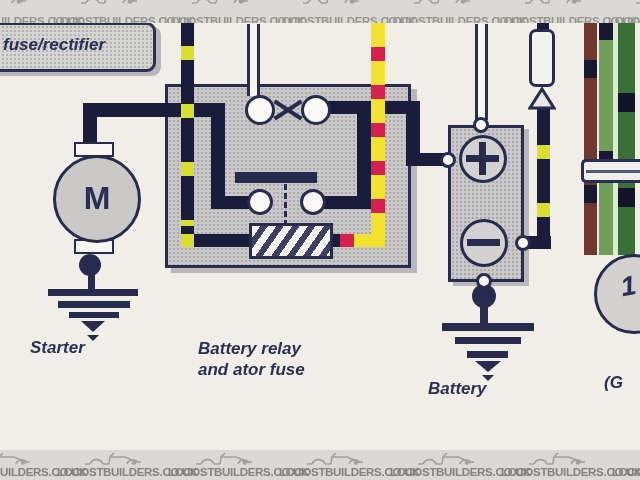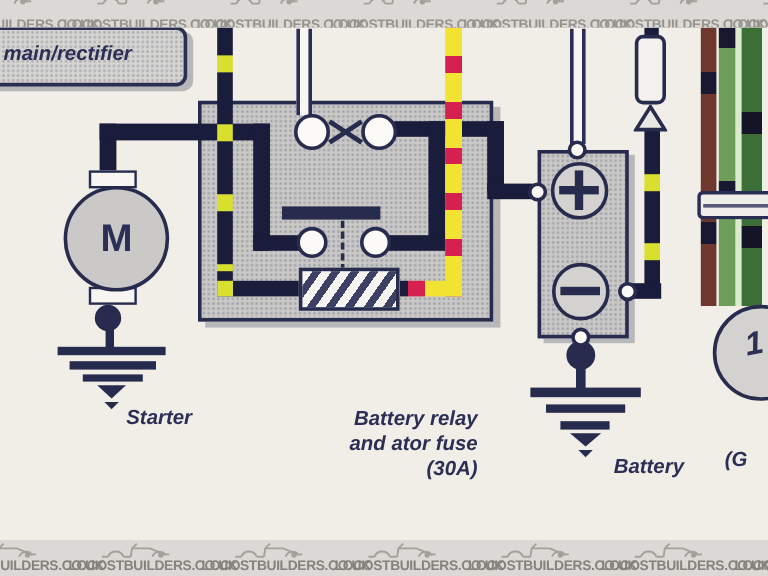--- a/index.html
+++ b/index.html
@@ -19,21 +19,21 @@
            letter-spacing:-.3px;white-space:nowrap;}
   .band-top .wm-text{bottom:3px;color:#96948e;}
   .band-bot .wm-text{bottom:2px;color:#84827c;}
   .wm-car{position:absolute;left:50%;transform:translateX(-50%);color:#a3a19b;}
   .band-top .wm-car{top:-10px;}
   .band-bot .wm-car{top:1px;}
   
   .abs{position:absolute;}
   .wire{position:absolute;background:#191c3a;}
   .lbl{position:absolute;color:#2b2f55;font-weight:bold;font-style:italic;
-       font-size:17px;line-height:21px;text-align:right;z-index:30;}
+       font-size:17px;line-height:21px;text-align:left;z-index:30;}
   .circle{position:absolute;border:3px solid #272b4e;border-radius:50%;
           background:#fbfaf7;box-sizing:border-box;z-index:12;}
   .gbar{position:absolute;background:#272b4e;z-index:10;}
   .tri{position:absolute;width:0;height:0;z-index:10;}
   
   .panel{position:absolute;border:3px solid #272b4e;background-color:#cac9c7;
          box-sizing:border-box;}
   
   .by-v{background:repeating-linear-gradient(180deg,#191c3a 0 44px,#d9df2e 44px 58px);}
   .yr-v{background:repeating-linear-gradient(180deg,#f2e232 0 24px,#d62150 24px 38px);}
@@ -43,21 +43,21 @@
 </head>
 <body>
 
 <div id="page">
 
   <div class="abs" style="left:0;top:19px;width:150px;height:3px;background:rgba(225,130,145,.5);"></div>
 
   <div class="abs dots" style="left:-14px;top:22px;width:170px;height:50px;border:3px solid #2b2f55;border-radius:9px;
               background-color:#d7d5d2;box-shadow:5px 4px 0 rgba(125,127,140,.5);z-index:6;box-sizing:border-box;">
     <div style="position:absolute;left:14px;top:10px;font-size:17px;font-weight:bold;
-                font-style:italic;color:#2b2f55;">main/rectifier</div>
+                font-style:italic;color:#2b2f55;">fuse/rectifier</div>
   </div>
 
   <div class="panel dots" style="left:165px;top:84px;width:246px;height:184px;
               box-shadow:6px 5px 0 rgba(115,117,132,.45);z-index:1;"></div>
 
   <div class="panel dots" style="left:448px;top:125px;width:76px;height:157px;
               box-shadow:5px 4px 0 rgba(115,117,132,.45);z-index:1;"></div>
 
   <div class="wire" style="left:83px;top:103px;width:14px;height:45px;z-index:3;"></div>
   <div class="wire" style="left:83px;top:103px;width:142px;height:14px;z-index:3;"></div>
@@ -159,23 +159,22 @@
     <div style="position:absolute;left:24px;top:14px;font-size:27px;font-weight:600;font-style:italic;
                 color:#2b2f55;transform:rotate(-10deg);">1</div>
   </div>
 
   <div class="lbl" style="left:30px;top:337px;width:130px;">
     <div>Starter</div>
   </div>
   <div class="lbl" style="left:198px;top:338px;width:200px;">
     <div>Battery relay</div>
     <div>and ator fuse</div>
-    <div>(30A)</div>
-  </div>
-  <div class="lbl" style="left:452px;top:378px;width:118px;">Battery</div>
+  </div>
+  <div class="lbl" style="left:428px;top:378px;width:118px;">Battery</div>
   <div class="lbl" style="left:604px;top:372px;width:40px;text-align:left;">(G</div>
 
   <div class="band band-top">
     <div class="wm-row">
 
       <div class="wm-item">
           <svg class="wm-car" width="58" height="15" viewBox="0 0 58 15" fill="none" stroke="currentColor" stroke-width="1.6">
             <path d="M1 13h5M6 13a7 7 0 0 1 13 0M19 13h6M25 13l1-7 4-4M26 6h15M41 6l12 5h4M43 13a6 6 0 0 1 11-1"></path>
             <circle cx="50" cy="11.5" r="2.3" fill="currentColor" stroke="none"></circle>
           </svg>

